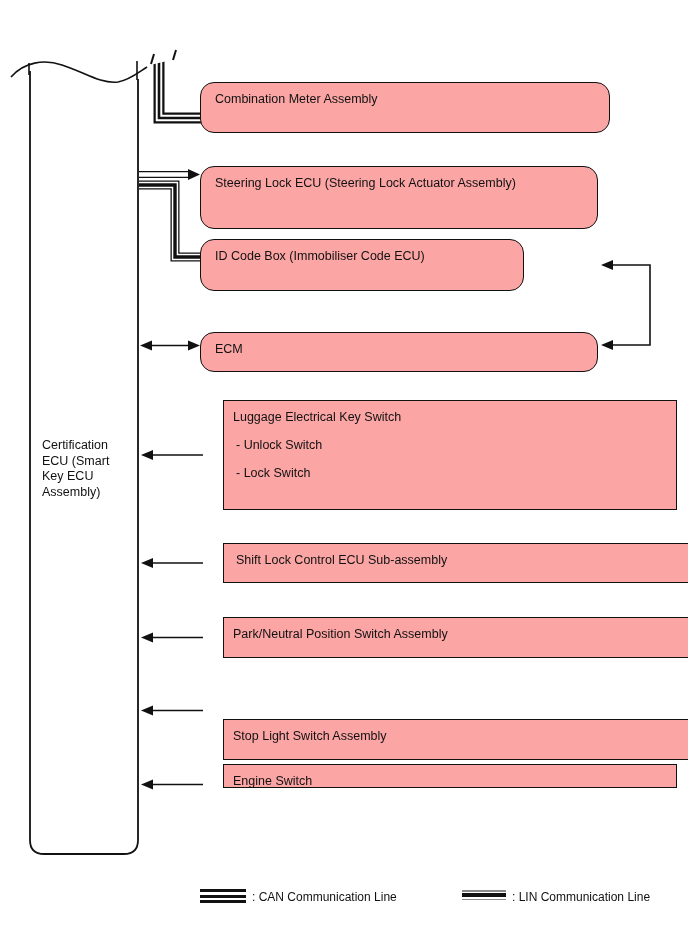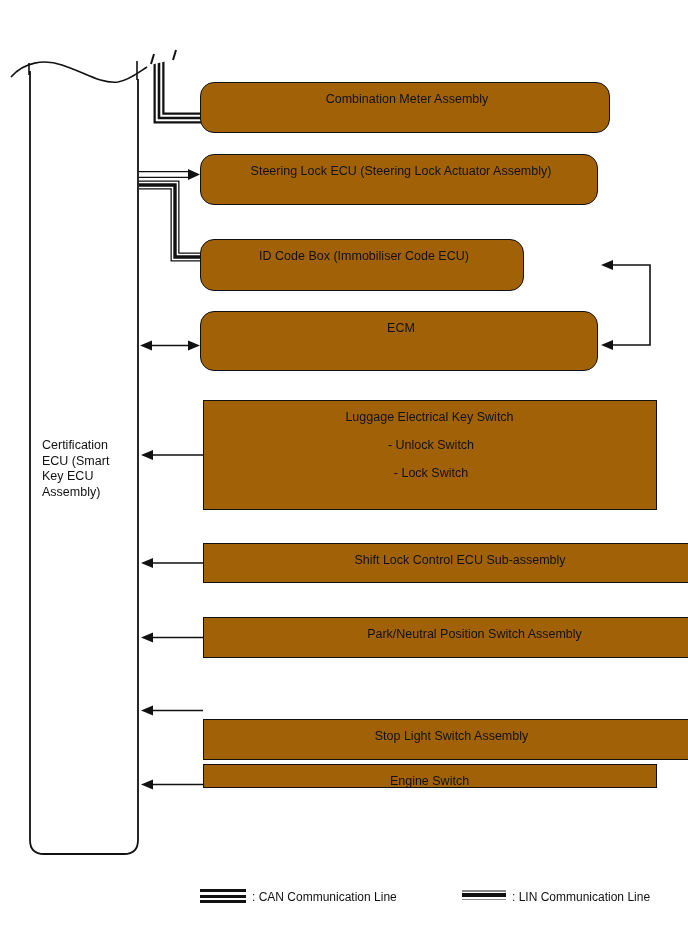--- a/index.html
+++ b/index.html
@@ -2,25 +2,25 @@
 <html><head>
 <meta charset="utf-8">
 <style>
   html,body{margin:0;padding:0;background:#fff;}
   #canvas{
     position:relative;width:688px;height:949px;background:#ffffff;
     font-family:"Liberation Sans","DejaVu Sans",sans-serif;color:#111;overflow:hidden;
   }
   #wires{position:absolute;left:0;top:0;width:688px;height:949px;}
   .node{
-    position:absolute;box-sizing:border-box;background:#a16207;
-    border:1.7px solid #111;font-size:12.5px;line-height:1.2;color:#111;text-align:center;
+    position:absolute;box-sizing:border-box;background:#fca5a5;
+    border:1.7px solid #111;font-size:12.5px;line-height:1.2;color:#111;
   }
   .rounded{border-radius:14px;padding:9px 10px 0 14px;}
-  .rect{border-radius:0;padding:9px 10px 0 9px;}
+  .rect{border-radius:0;padding:9px 10px 0 9px;margin-left:20px;}
   .node .sub{margin:13px 0 0 3px;}
   #cert-label{
     position:absolute;left:42px;top:426px;width:92px;
     font-size:12.5px;line-height:15.5px;white-space:pre-line;color:#111;margin-top:12px;
   }
   #legend{position:absolute;left:0;top:884px;width:688px;height:30px;}
   .legend-text{position:absolute;top:6px;font-size:12px;color:#111;white-space:nowrap;}
   #legend-can-swatch{position:absolute;left:200px;top:5px;width:46px;height:14px;}
   #legend-can-swatch .bar{height:3px;background:#111;}
   #legend-can-swatch .gap{height:2.5px;background:#fff;}
@@ -102,29 +102,29 @@
 
   <div id="cert-label">Certification
 ECU (Smart
 Key ECU
 Assembly)</div>
 
   <div class="node rounded" style="left:200px;top:82px;width:410px;height:51px;">
     <span>Combination Meter Assembly</span>
   </div>
 
-  <div class="node rounded" style="left:200px;top:154px;width:398px;height:51px;">
+  <div class="node rounded" style="left:200px;top:166px;width:398px;height:63px;">
     <span>Steering Lock ECU (Steering Lock Actuator Assembly)</span>
   </div>
 
   <div class="node rounded" style="left:200px;top:239px;width:324px;height:52px;">
     <span>ID Code Box (Immobiliser Code ECU)</span>
   </div>
 
-  <div class="node rounded" style="left:200px;top:311px;width:398px;height:60px;">
+  <div class="node rounded" style="left:200px;top:332px;width:398px;height:40px;">
     <span>ECM</span>
   </div>
 
   <div class="node rect" style="left:203px;top:400px;width:454px;height:110px;">
     <div>Luggage Electrical Key Switch</div>
     <div class="sub">- Unlock Switch</div>
     <div class="sub">- Lock Switch</div>
   </div>
 
   <div class="node rect" style="left:203px;top:543px;width:512px;height:40px;padding-left:12px;">

